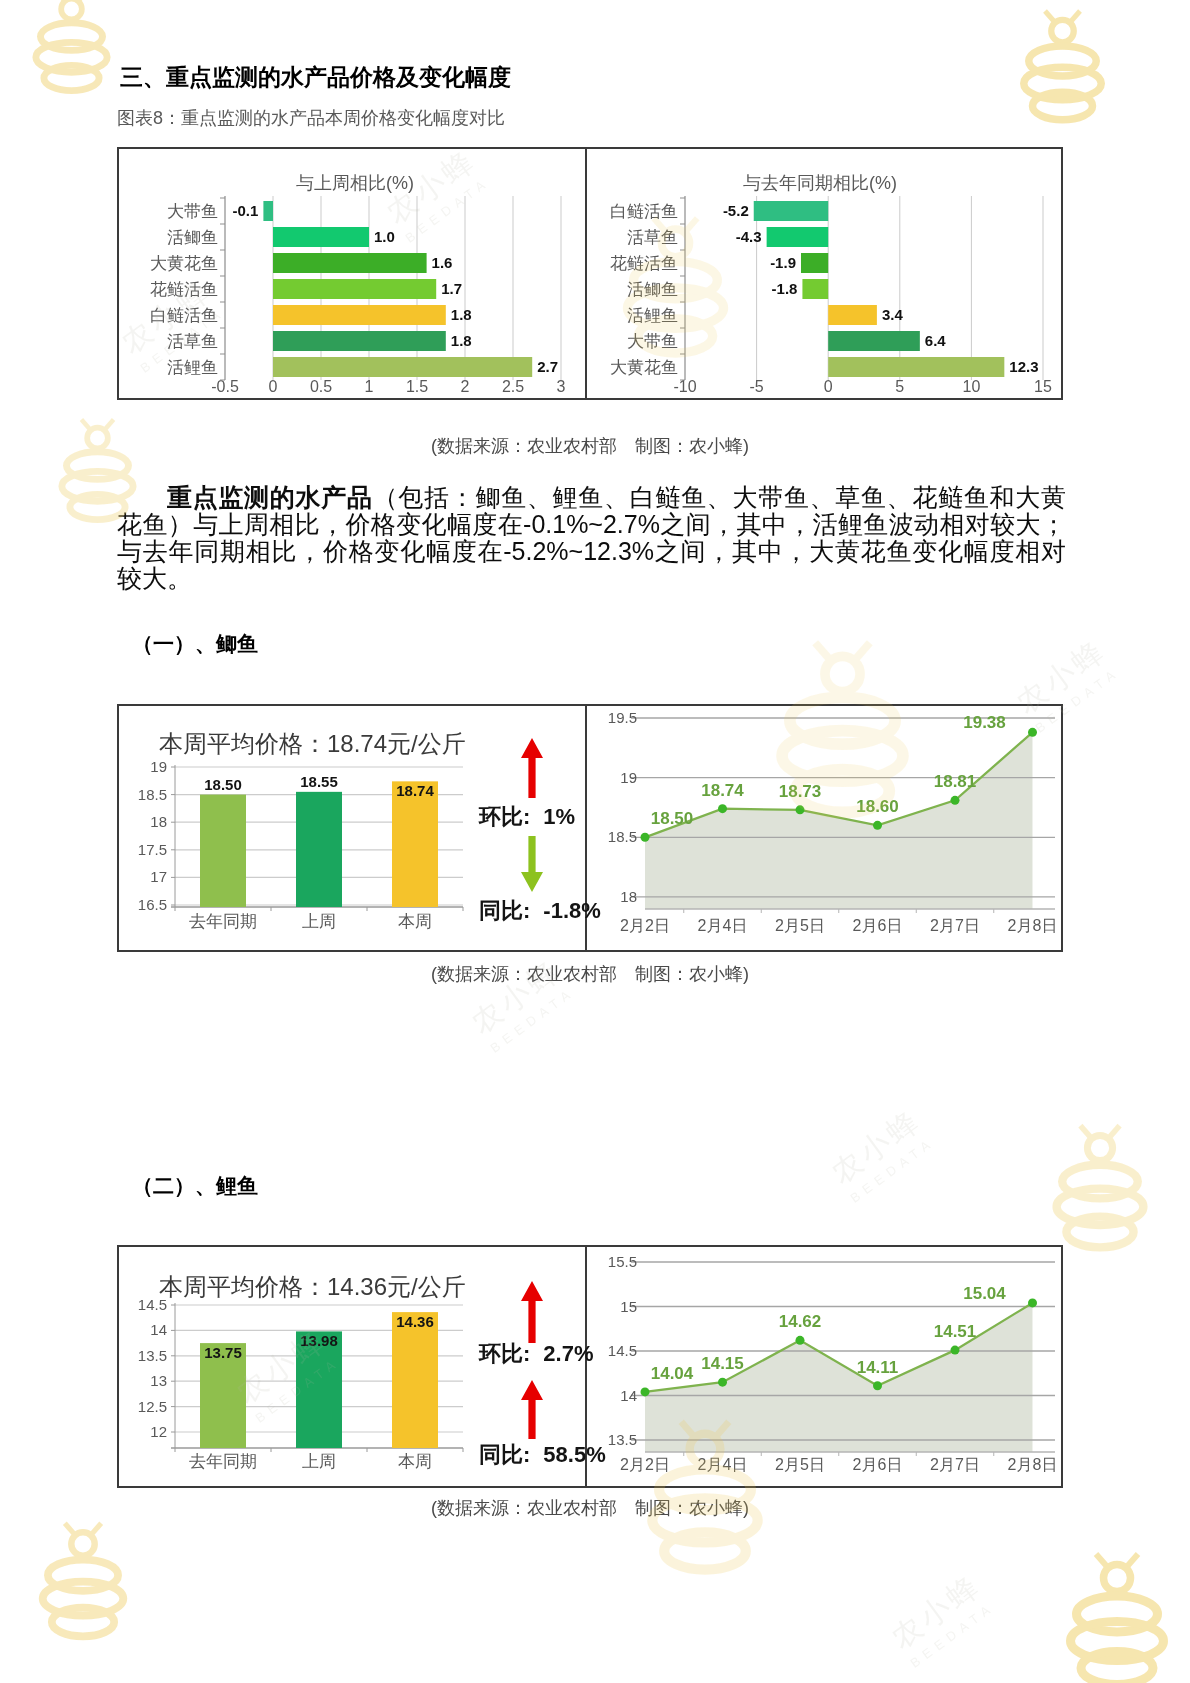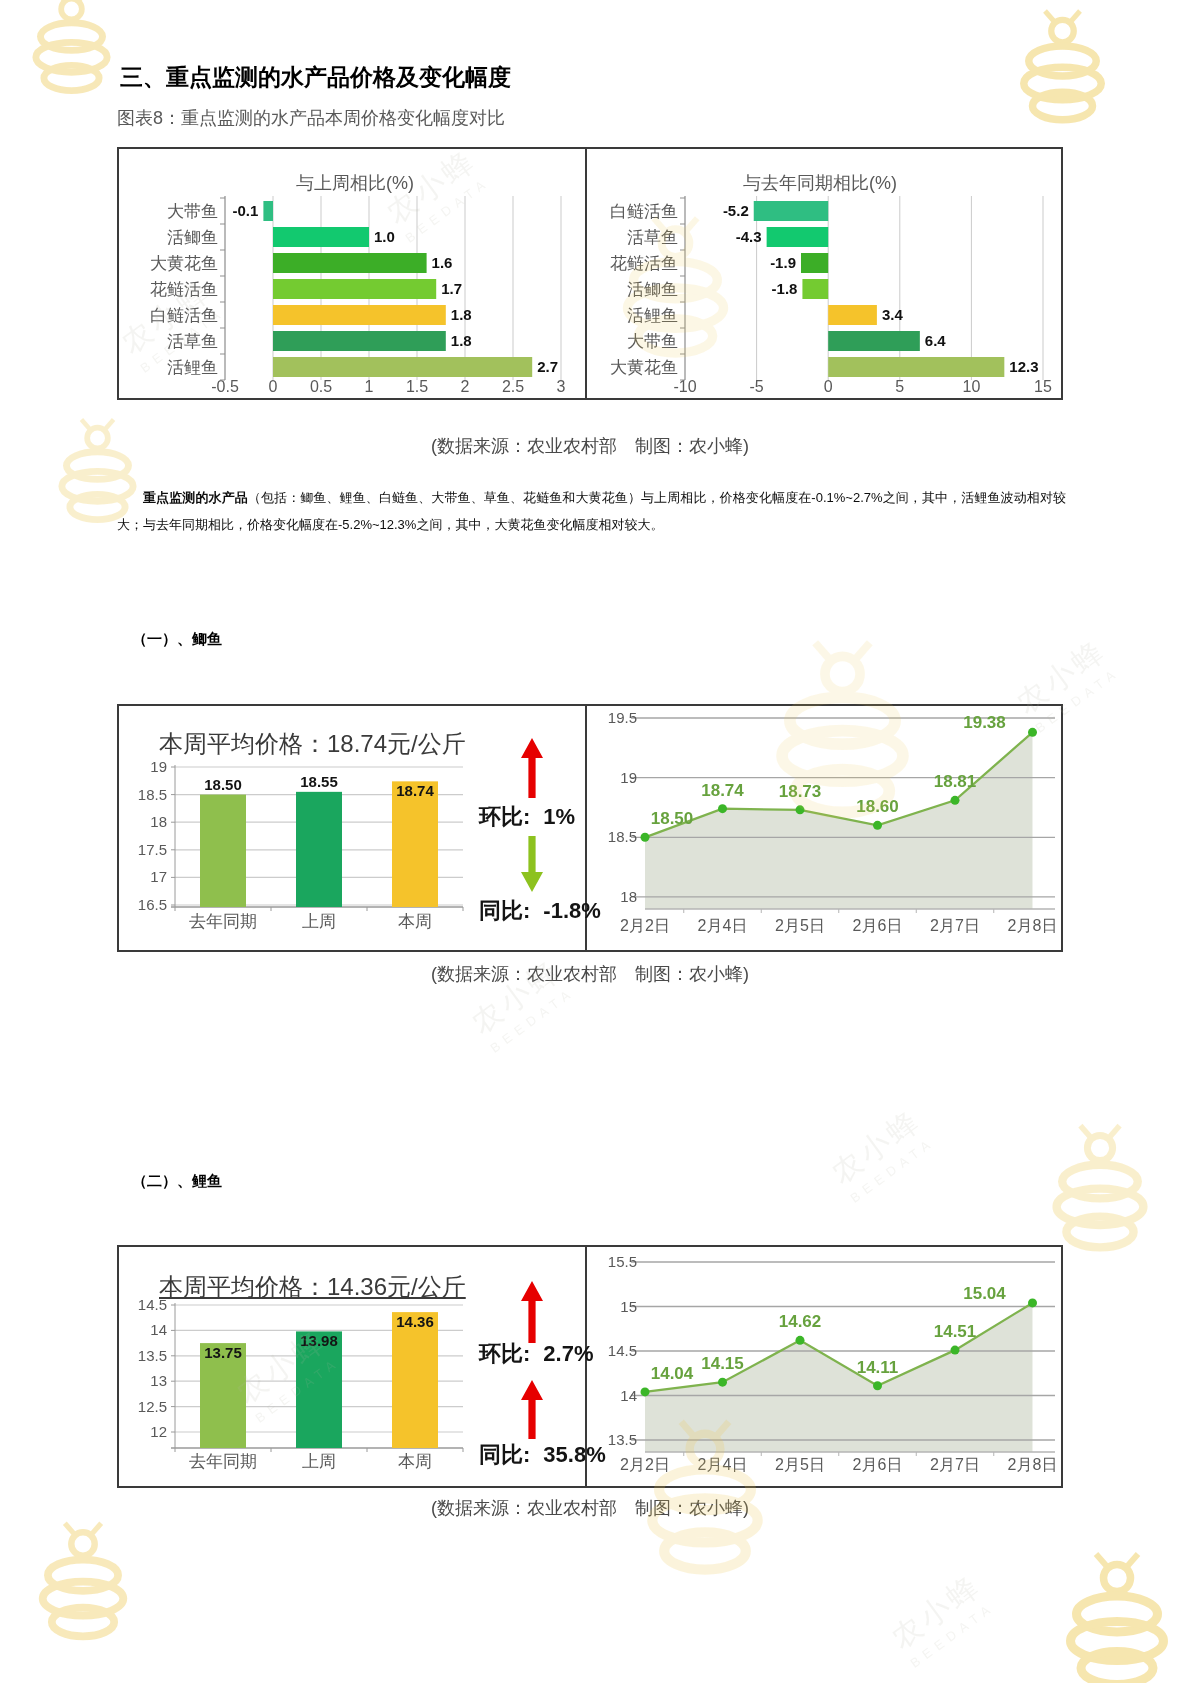--- a/index.html
+++ b/index.html
@@ -1,23 +1,23 @@
 <!DOCTYPE html>
 <html><head>
 <meta charset="utf-8">
 <style>
   html,body{margin:0;padding:0;background:#ffffff;}
   .page{position:relative;width:1190px;height:1683px;background:#fff;overflow:hidden;
         font-family:"Liberation Sans","DejaVu Sans",sans-serif;color:#111;}
   .abs{position:absolute;}
   .h1{font-size:23px;font-weight:700;color:#000;}
-  .h2{font-size:15px;font-weight:700;color:#000;}
+  .h2{font-size:21px;font-weight:700;color:#000;}
   .caption{width:946px;left:117px;text-align:left;font-size:18px;color:#595959;}
   .source{width:946px;left:117px;text-align:center;font-size:18px;color:#4a4a4a;}
-  .para{width:949px;left:117px;font-size:13px;line-height:27px;color:#0d0d0d;text-align:justify;
+  .para{width:949px;left:117px;font-size:25px;line-height:27px;color:#0d0d0d;text-align:justify;
         text-indent:2em;margin:0;}
   .para .b{font-weight:700;}
   .chart-box{position:absolute;left:117px;width:946px;background:#fff;border:2px solid #3a3a3a;box-sizing:border-box;}
   .chart-box svg{position:absolute;left:0;top:0;}
   .avg-label{position:absolute;font-size:24px;color:#3a3a3a;font-weight:500;}
   .badge{position:absolute;font-size:22px;font-weight:600;color:#141414;white-space:nowrap;}
   .badge .badge-val{margin-left:13px;}
   .wm{position:absolute;pointer-events:none;}
   .wm-text{font-size:30px;color:#b6b6a6;letter-spacing:4px;transform:rotate(-36deg);opacity:.14;white-space:nowrap;}
   .wm-text small{display:block;font-size:13px;letter-spacing:6px;}
@@ -291,26 +291,26 @@
         <circle cx="758.5" cy="138.71000000000004" r="4.5" fill="#3bb628"></circle>
         <text x="758.5" y="125.71000000000004" fill="#67a23e" font-size="17" text-anchor="middle" font-weight="600">14.11</text>
         <text x="758.5" y="223" fill="#595959" font-size="16" text-anchor="middle" font-weight="400">2月6日</text>
         <circle cx="836" cy="103.11000000000001" r="4.5" fill="#3bb628"></circle>
         <text x="836" y="90.11000000000001" fill="#67a23e" font-size="17" text-anchor="middle" font-weight="600">14.51</text>
         <text x="836" y="223" fill="#595959" font-size="16" text-anchor="middle" font-weight="400">2月7日</text>
         <circle cx="913.5" cy="55.940000000000076" r="4.5" fill="#3bb628"></circle>
         <text x="865.5" y="51.940000000000076" fill="#67a23e" font-size="17" text-anchor="middle" font-weight="600">15.04</text>
         <text x="913.5" y="223" fill="#595959" font-size="16" text-anchor="middle" font-weight="400">2月8日</text>
       </svg>
-    <div class="avg-label" style="left:40px;top:24px;text-decoration:underline;">本周平均价格：14.36元/公斤</div>
+    <div class="avg-label" style="left:40px;top:24px;">本周平均价格：14.36元/公斤</div>
     <div class="badge" style="left:360px;top:92px;">
       <span>环比:</span><span class="badge-val">2.7%</span>
     </div>
     <div class="badge" style="left:360px;top:193px;">
-      <span>同比:</span><span class="badge-val">35.8%</span>
+      <span>同比:</span><span class="badge-val">58.5%</span>
     </div>
   </div>
 
   <div class="abs source" style="top:1496px;">(数据来源：农业农村部　制图：农小蜂)</div>
 
 <div class="wm" style="left: 14px; top: -14px; opacity: 0.4;"><svg width="115" height="115" viewBox="0 0 100 100">
       <circle cx="50" cy="20" r="9" fill="none" stroke="#edc84f" stroke-width="5"></circle>
       <line x1="43" y1="12" x2="36" y2="4" stroke="#edc84f" stroke-width="4"></line>
       <line x1="57" y1="12" x2="64" y2="4" stroke="#edc84f" stroke-width="4"></line>
       <ellipse cx="50" cy="44" rx="27" ry="12" fill="none" stroke="#edc84f" stroke-width="6"></ellipse>

